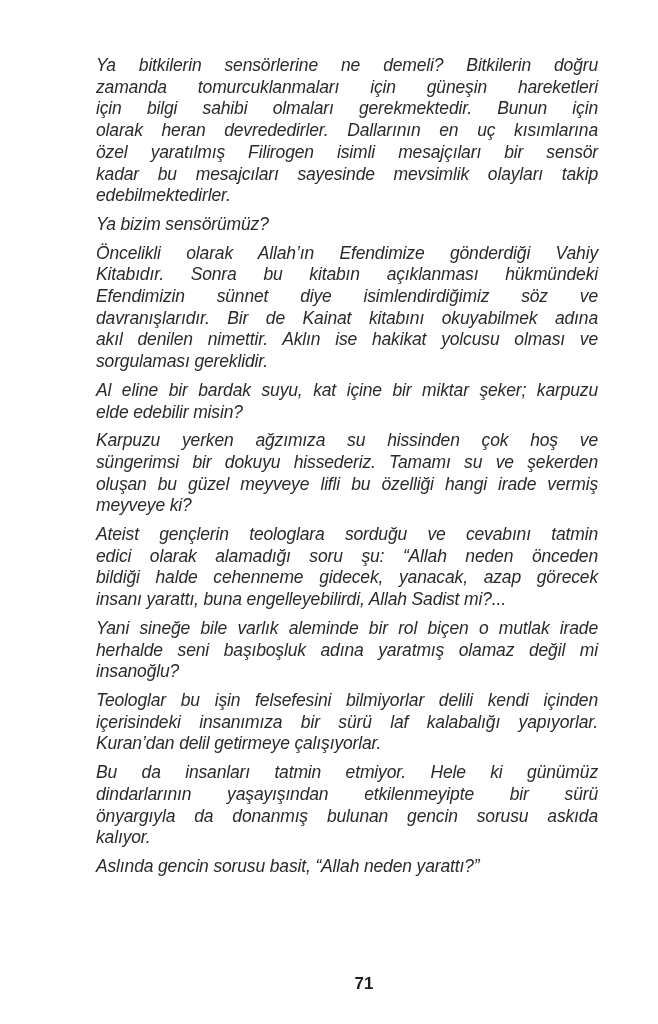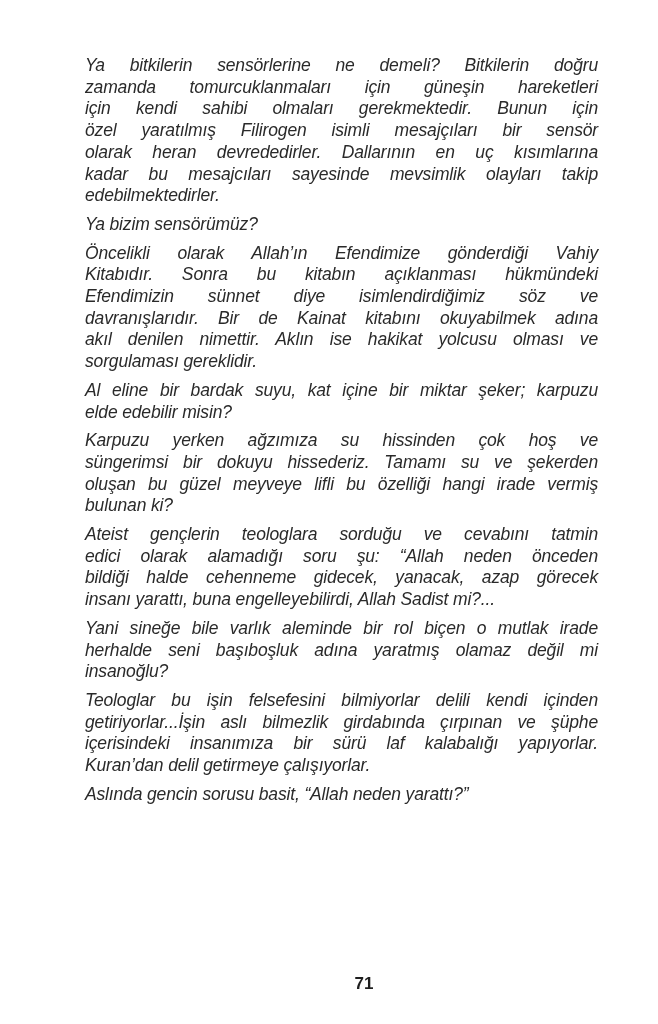--- a/index.html
+++ b/index.html
@@ -20,21 +20,21 @@
     left: 85px;
     top: 55px;
     width: 513px;
     font-style: italic;
     font-size: 17.5px;
     line-height: 21.7px;
     letter-spacing: -0.15px;
     color: #2a2a2a;
   }
   .para {
-    margin: 0 0 7px 0;
+    margin: 0 0 7px 11px;
   }
   .line {
     white-space: normal;
   }
   .line.just {
     text-align: justify;
     text-align-last: justify;
     text-justify: inter-word;
   }
   .line.last {
@@ -55,23 +55,23 @@
   }
 </style>
 </head>
 <body>
 
 <div class="page">
   <main class="text-block">
       <div class="para">
         <div class="line just">Ya bitkilerin sensörlerine ne demeli? Bitkilerin doğru</div>
         <div class="line just">zamanda tomurcuklanmaları için güneşin hareketleri</div>
-        <div class="line just">için kendi sahibi olmaları gerekmektedir. Bunun için</div>
+        <div class="line just">için bilgi sahibi olmaları gerekmektedir. Bunun için</div>
+        <div class="line just">olarak heran devrededirler. Dallarının en uç kısımlarına</div>
         <div class="line just">özel yaratılmış Filirogen isimli mesajçıları bir sensör</div>
-        <div class="line just">olarak heran devrededirler. Dallarının en uç kısımlarına</div>
         <div class="line just">kadar bu mesajcıları sayesinde mevsimlik olayları takip</div>
         <div class="line last">edebilmektedirler.</div>
       </div>
       <div class="para">
         <div class="line last">Ya bizim sensörümüz?</div>
       </div>
       <div class="para">
         <div class="line just">Öncelikli olarak Allah’ın Efendimize gönderdiği Vahiy</div>
         <div class="line just">Kitabıdır. Sonra bu kitabın açıklanması hükmündeki</div>
         <div class="line just">Efendimizin sünnet diye isimlendirdiğimiz söz ve</div>
@@ -80,37 +80,42 @@
         <div class="line last">sorgulaması gereklidir.</div>
       </div>
       <div class="para">
         <div class="line just">Al eline bir bardak suyu, kat içine bir miktar şeker; karpuzu</div>
         <div class="line last">elde edebilir misin?</div>
       </div>
       <div class="para">
         <div class="line just">Karpuzu yerken ağzımıza su hissinden çok hoş ve</div>
         <div class="line just">süngerimsi bir dokuyu hissederiz. Tamamı su ve şekerden</div>
         <div class="line just">oluşan bu güzel meyveye lifli bu özelliği hangi irade vermiş</div>
-        <div class="line last">bulunan ki?</div>
+        <div class="line last">meyveye ki?</div>
       </div>
       <div class="para">
         <div class="line just">Ateist gençlerin teologlara sorduğu ve cevabını tatmin</div>
         <div class="line just">edici olarak alamadığı soru şu: “Allah neden önceden</div>
         <div class="line just">bildiği halde cehenneme gidecek, yanacak, azap görecek</div>
         <div class="line last">insanı yarattı, buna engelleyebilirdi, Allah Sadist mi?...</div>
       </div>
       <div class="para">
         <div class="line just">Yani sineğe bile varlık aleminde bir rol biçen o mutlak irade</div>
         <div class="line just">herhalde seni başıboşluk adına yaratmış olamaz değil mi</div>
         <div class="line last">insanoğlu?</div>
       </div>
       <div class="para">
         <div class="line just">Teologlar bu işin felsefesini bilmiyorlar delili kendi içinden</div>
-        <div class="line just">getiriyorlar...İşin aslı bilmezlik girdabında çırpınan ve şüphe</div>
         <div class="line just">içerisindeki insanımıza bir sürü laf kalabalığı yapıyorlar.</div>
         <div class="line last">Kuran’dan delil getirmeye çalışıyorlar.</div>
+      </div>
+      <div class="para">
+        <div class="line just">Bu da insanları tatmin etmiyor. Hele ki günümüz</div>
+        <div class="line just">dindarlarının yaşayışından etkilenmeyipte bir sürü</div>
+        <div class="line just">önyargıyla da donanmış bulunan gencin sorusu askıda</div>
+        <div class="line last">kalıyor.</div>
       </div>
       <div class="para">
         <div class="line last">Aslında gencin sorusu basit, “Allah neden yarattı?”</div>
       </div>
     </main>
   <footer class="page-number">71</footer>
 </div>
 
 </body></html>

